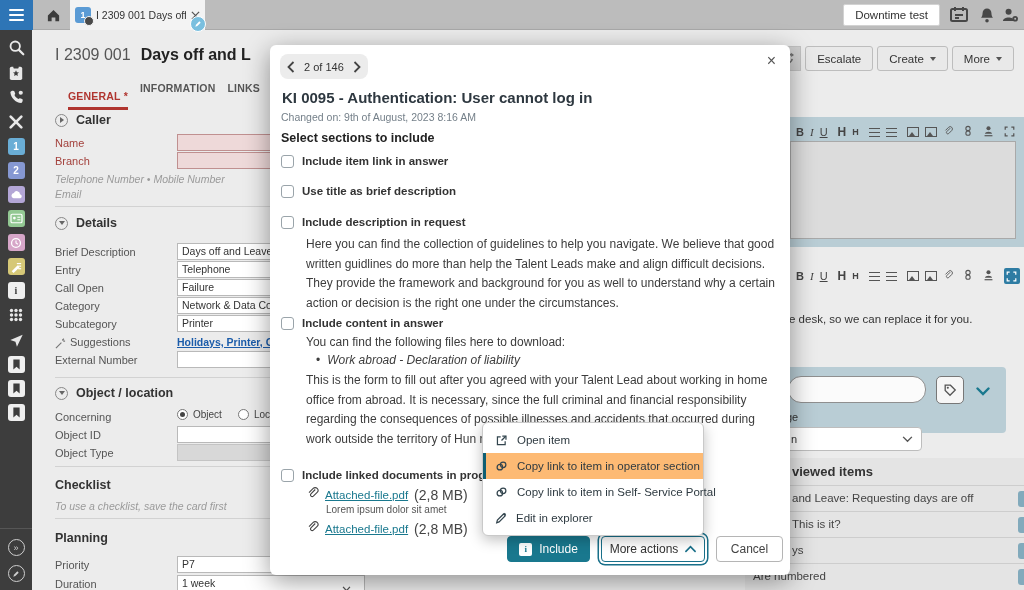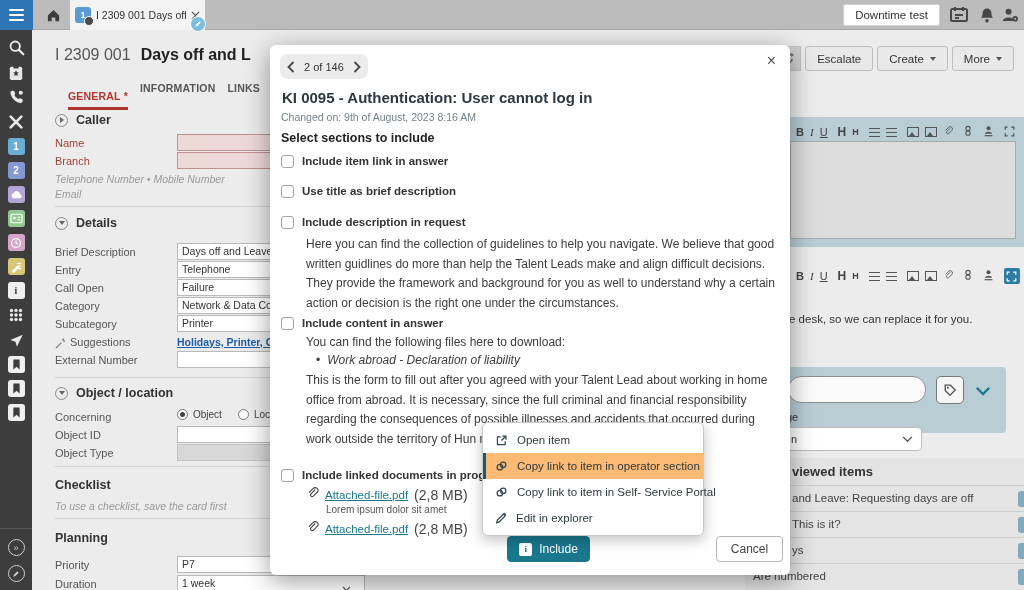--- a/index.html
+++ b/index.html
@@ -540,20 +540,26 @@
             <path d="M11.5 4.5 L6 10 a2.2 2.2 0 0 0 3.1 3.1 L14 8.2 a3.6 3.6 0 0 0 -5.1 -5.1 L3.5 8.5" fill="none" stroke="currentColor" stroke-width="1.4"></path>
           </svg></span>
       <span class="att-link">Attached-file.pdf</span>
       <span class="att-size">(2,8 MB)</span>
     </div>
 
     <div class="m-btn" id="btn-include">
       <span class="kb-ic">i</span>
       <span>Include</span>
     </div>
+    <div class="m-btn" id="btn-more">
+      <span>More actions</span>
+      <span style="color:#19708a"><svg width="11" height="8" viewBox="0 0 12 8">
+            <polyline points="1,6.5 6,1.5 11,6.5" fill="none" stroke="currentColor" stroke-width="1.8" stroke-linecap="round"></polyline>
+          </svg></span>
+    </div>
     <div class="m-btn" id="btn-cancel">
       <span>Cancel</span>
     </div>
   </div>
 
   <div id="ctxmenu">
     <div class="mi">
       <span class="mic">
           <svg width="13" height="13" viewBox="0 0 16 16">
             <path d="M7 3.5 H3 V13 H12.5 V9" fill="none" stroke="currentColor" stroke-width="1.5"></path>

